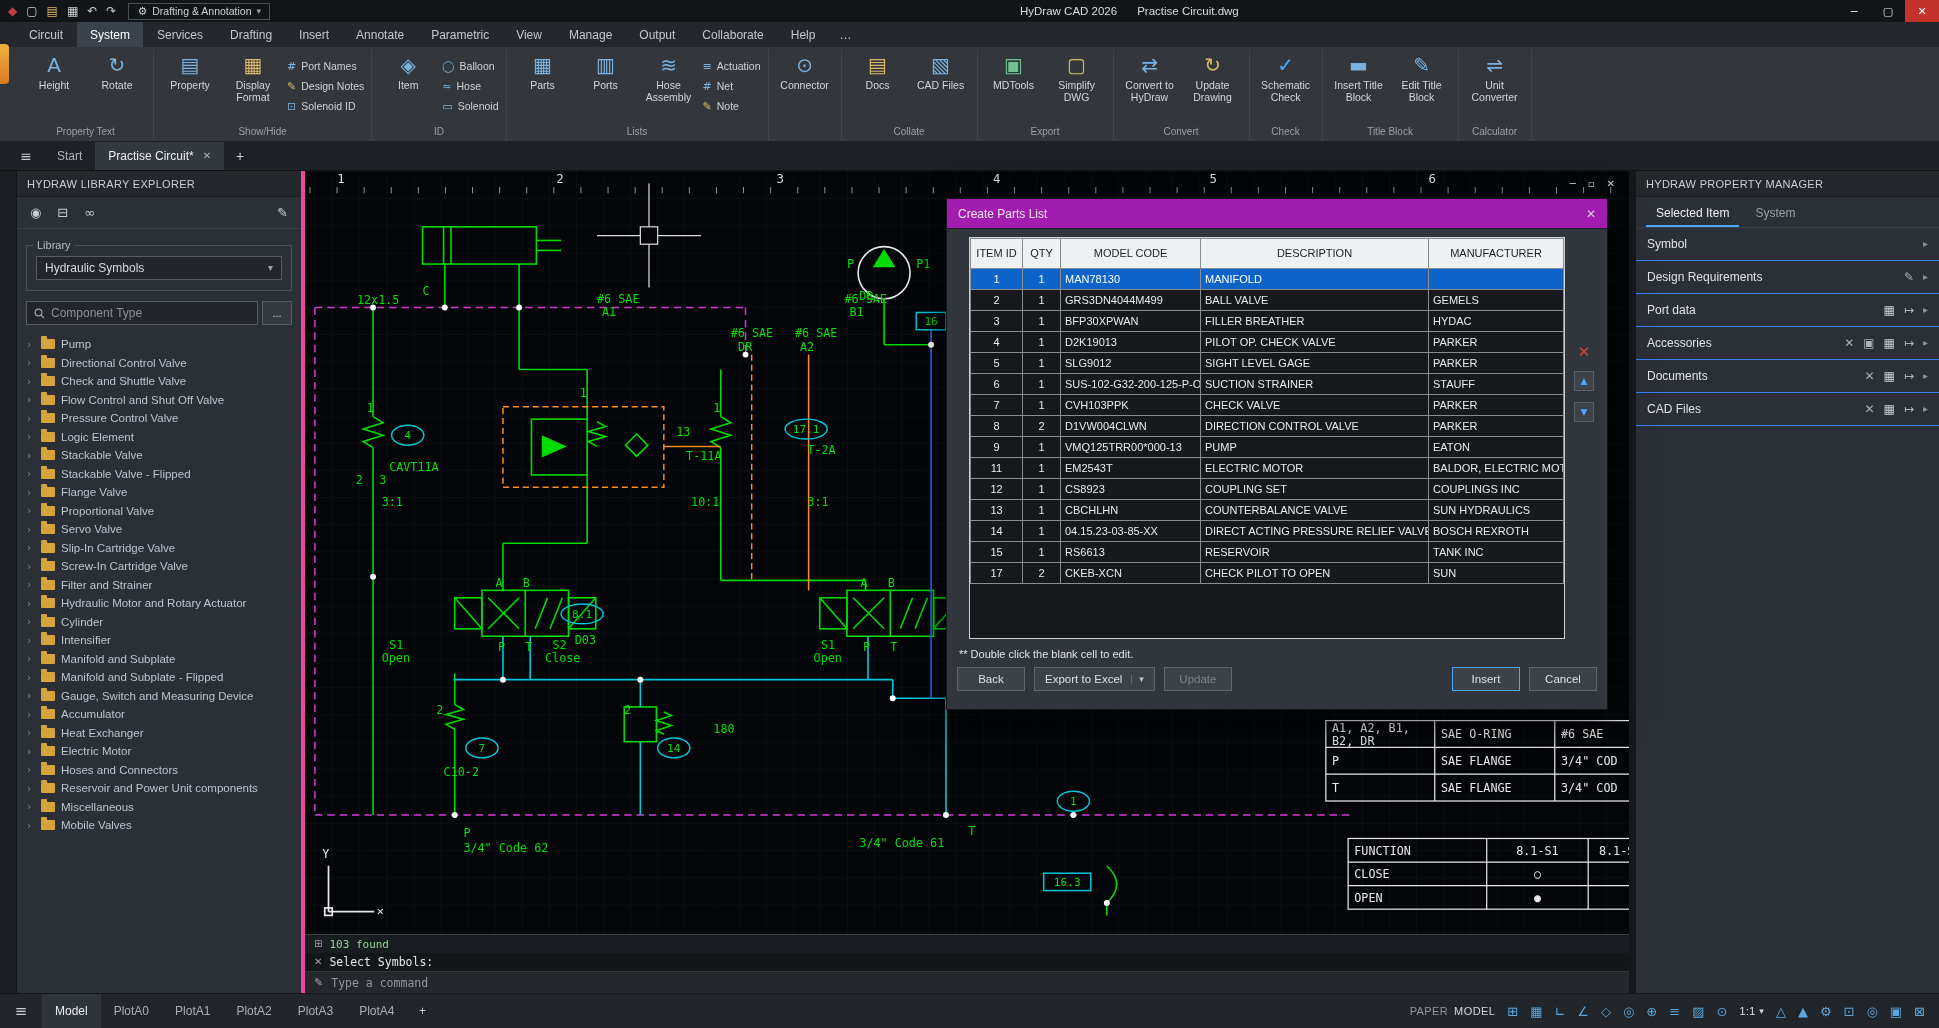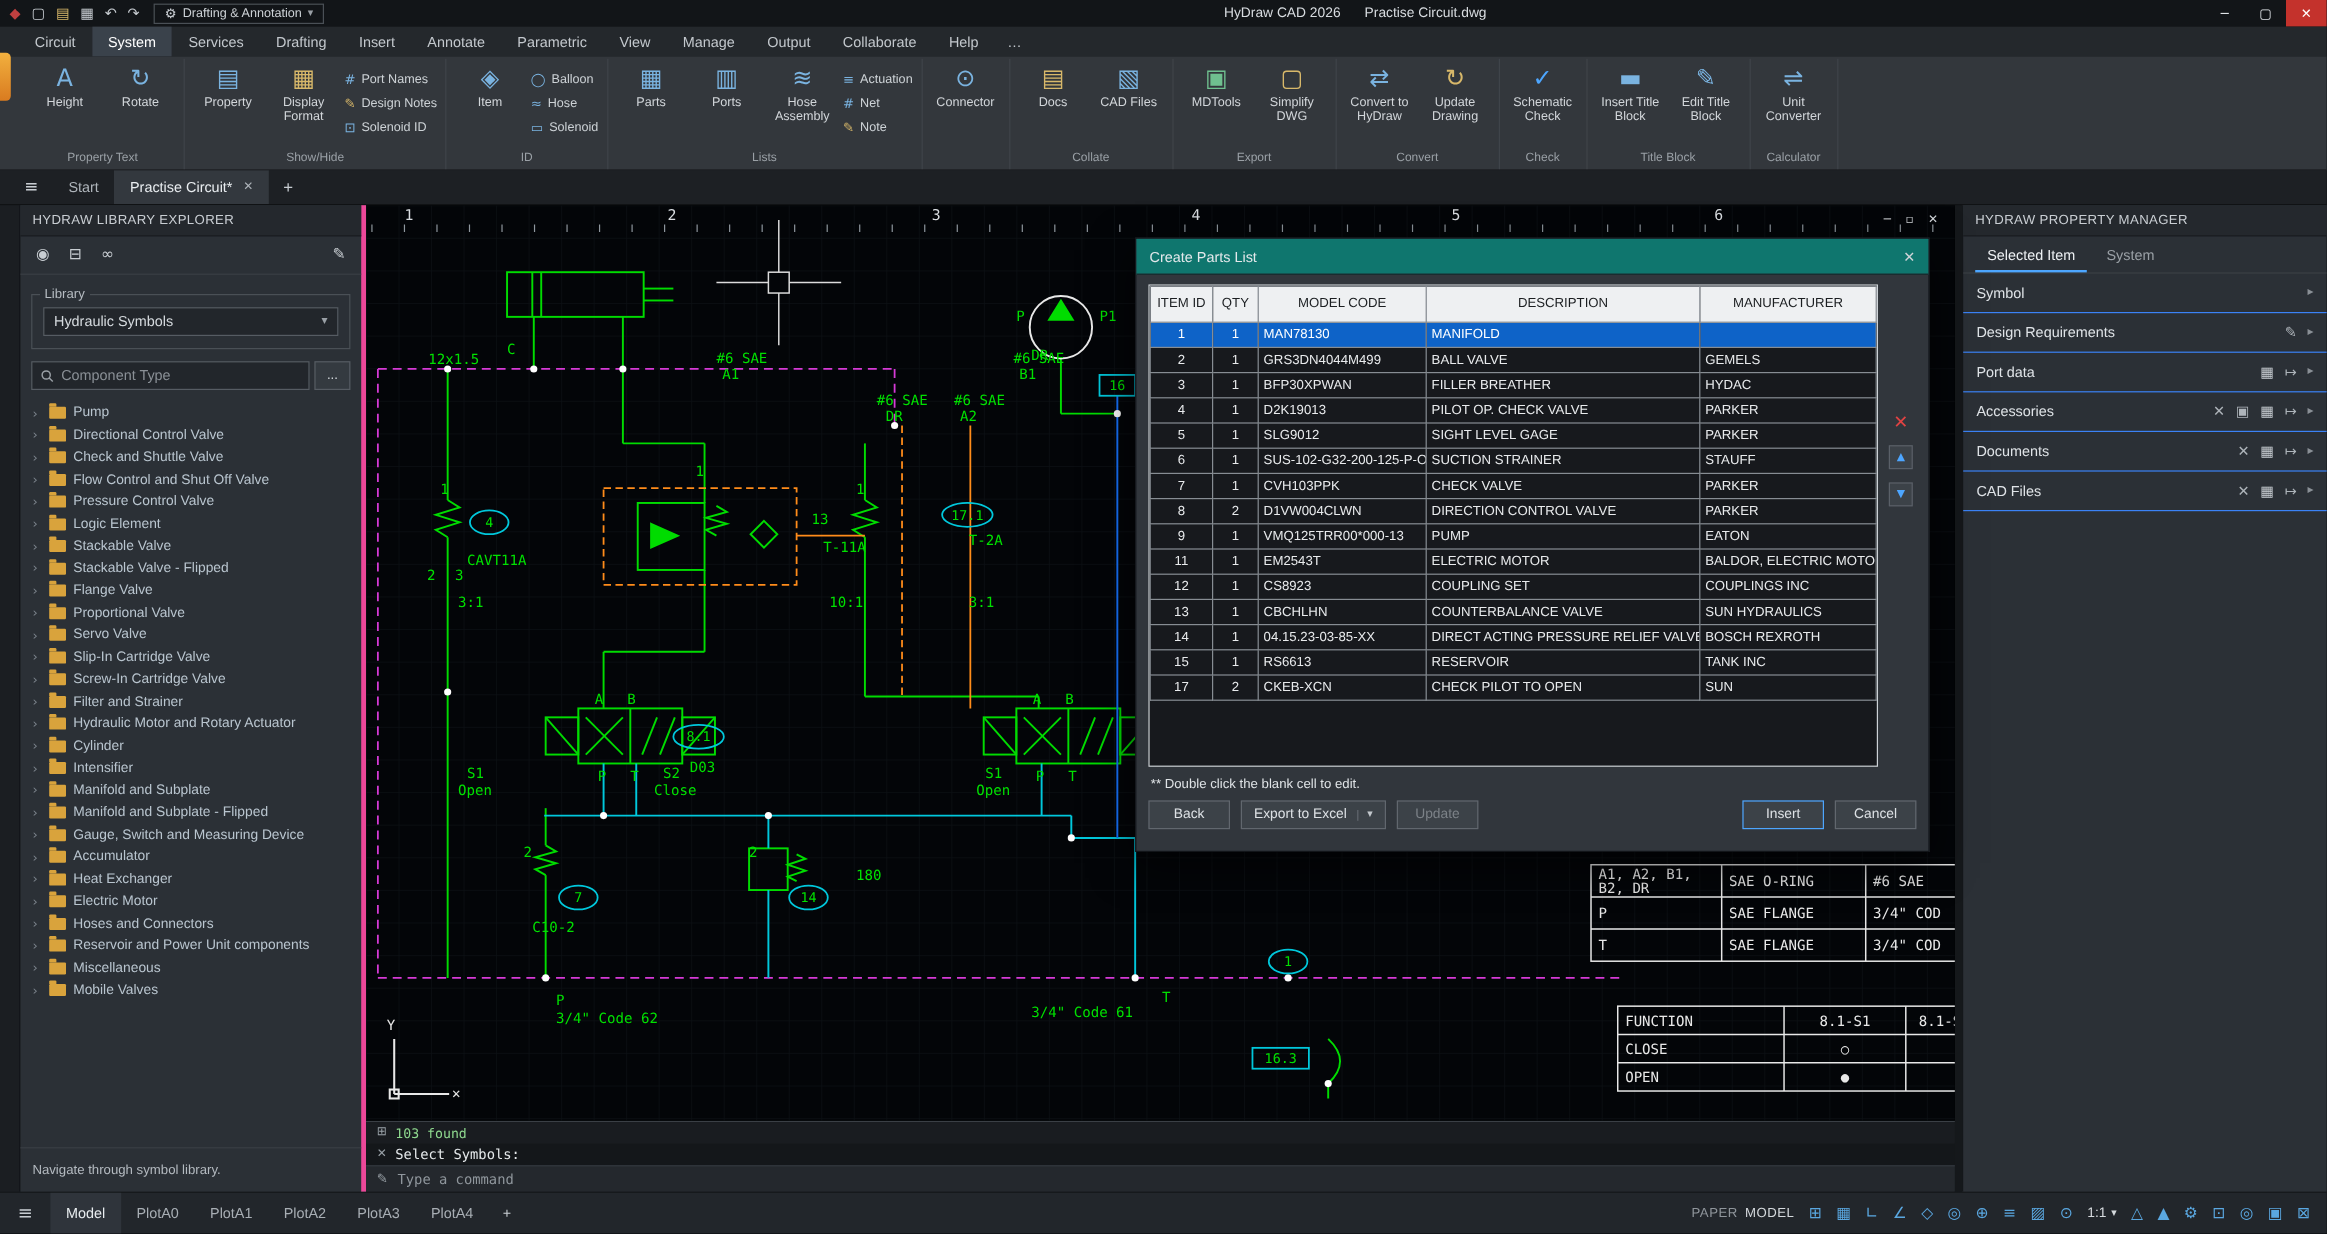--- a/index.html
+++ b/index.html
@@ -82,25 +82,25 @@
   .pm-tabs{display:flex;gap:6px;padding:5px 10px 0;border-bottom:1px solid #3a3f45;flex:none;}
   .pm-tab{padding:4px 10px 5px;font-size:12px;color:#9aa0a6;}
   .pm-tab.active{color:#eef1f4;border-bottom:2px solid #4da6ff;}
   .pm-sections{flex:none;}
   .pm-row{height:33px;display:flex;align-items:center;padding:0 11px;border-bottom:1px solid #3b82f6;color:#dfe3e7;font-size:12px;}
   .pm-icons{margin-left:auto;display:flex;gap:9px;align-items:center;font-size:12px;}
   .pm-caret{color:#8a9096;margin-left:9px;font-size:10px;}
 
   
   .dialog{position:absolute;left:641px;top:27px;width:662px;height:512px;background:#31363c;border:1px solid #121519;box-shadow:0 10px 34px rgba(0,0,0,.65);display:flex;flex-direction:column;z-index:20;}
-  .dlg-title{height:30px;background:#0f766e;display:flex;align-items:center;padding:0 11px;color:#e4e8eb;font-size:12px;border-bottom:1px solid #1c1f23;flex:none;}
+  .dlg-title{height:30px;background:#a21caf;display:flex;align-items:center;padding:0 11px;color:#e4e8eb;font-size:12px;border-bottom:1px solid #1c1f23;flex:none;}
   .dlg-close{margin-left:auto;color:#cfd4d8;font-size:12px;}
   .dlg-body{flex:1;display:flex;flex-direction:column;padding:8px 10px 10px;}
   .dlg-main{display:flex;gap:6px;}
-  .tbl-wrap{flex:1;height:402px;border:1px solid #cdd2d7;background:#17191d;overflow:hidden;}
+  .tbl-wrap{flex:1;height:402px;border:1px solid #cdd2d7;background:#17191d;overflow:hidden;margin-left:12px;}
   table.parts{border-collapse:collapse;width:100%;table-layout:fixed;font-size:11px;}
   .parts th{background:#eef0f2;color:#1b1e21;font-weight:normal;border:1px solid #878d93;height:30px;padding:1px 3px;line-height:1.1;}
   .parts td{border:1px solid #878d93;color:#e9ebed;height:21px;padding:0 4px;overflow:hidden;white-space:nowrap;}
   .parts tr.sel td{background:#0e63c8;color:#fff;}
   .parts td.ctr{text-align:center;}
   .side-col{width:26px;display:flex;flex-direction:column;align-items:center;padding-top:108px;gap:11px;flex:none;}
   .del-x{color:#e04343;font-size:15px;font-weight:bold;}
   .btn-sq{width:20px;height:20px;background:#3c4248;border:1px solid #5a6068;display:flex;align-items:center;justify-content:center;font-size:9px;color:#4da6ff;}
   .dlg-note{font-size:11px;color:#dfe3e6;margin:9px 2px 7px;}
   .dlg-buttons{display:flex;gap:9px;align-items:center;}
@@ -524,21 +524,20 @@
             <span class="chev icn">›</span>
             <span class="folder"></span>
             <span>Miscellaneous</span>
           </div>
           <div class="tree-row">
             <span class="chev icn">›</span>
             <span class="folder"></span>
             <span>Mobile Valves</span>
           </div>
         </div>
-      <div class="panel-status">Navigate through symbol library.</div>
     </div>
 
     <div class="canvas-col">
       <div class="drawing-area">
         <div class="dwg-controls">
             <span class="icn" style="color: rgb(213, 217, 221); font-size: 10px;">─</span>
             <span class="icn" style="color: rgb(213, 217, 221); font-size: 10px;">▫</span>
             <span class="icn" style="color: rgb(213, 217, 221); font-size: 10px;">✕</span>
           </div>
         <svg class="drawing" viewBox="0 0 1070 615" preserveAspectRatio="none">

